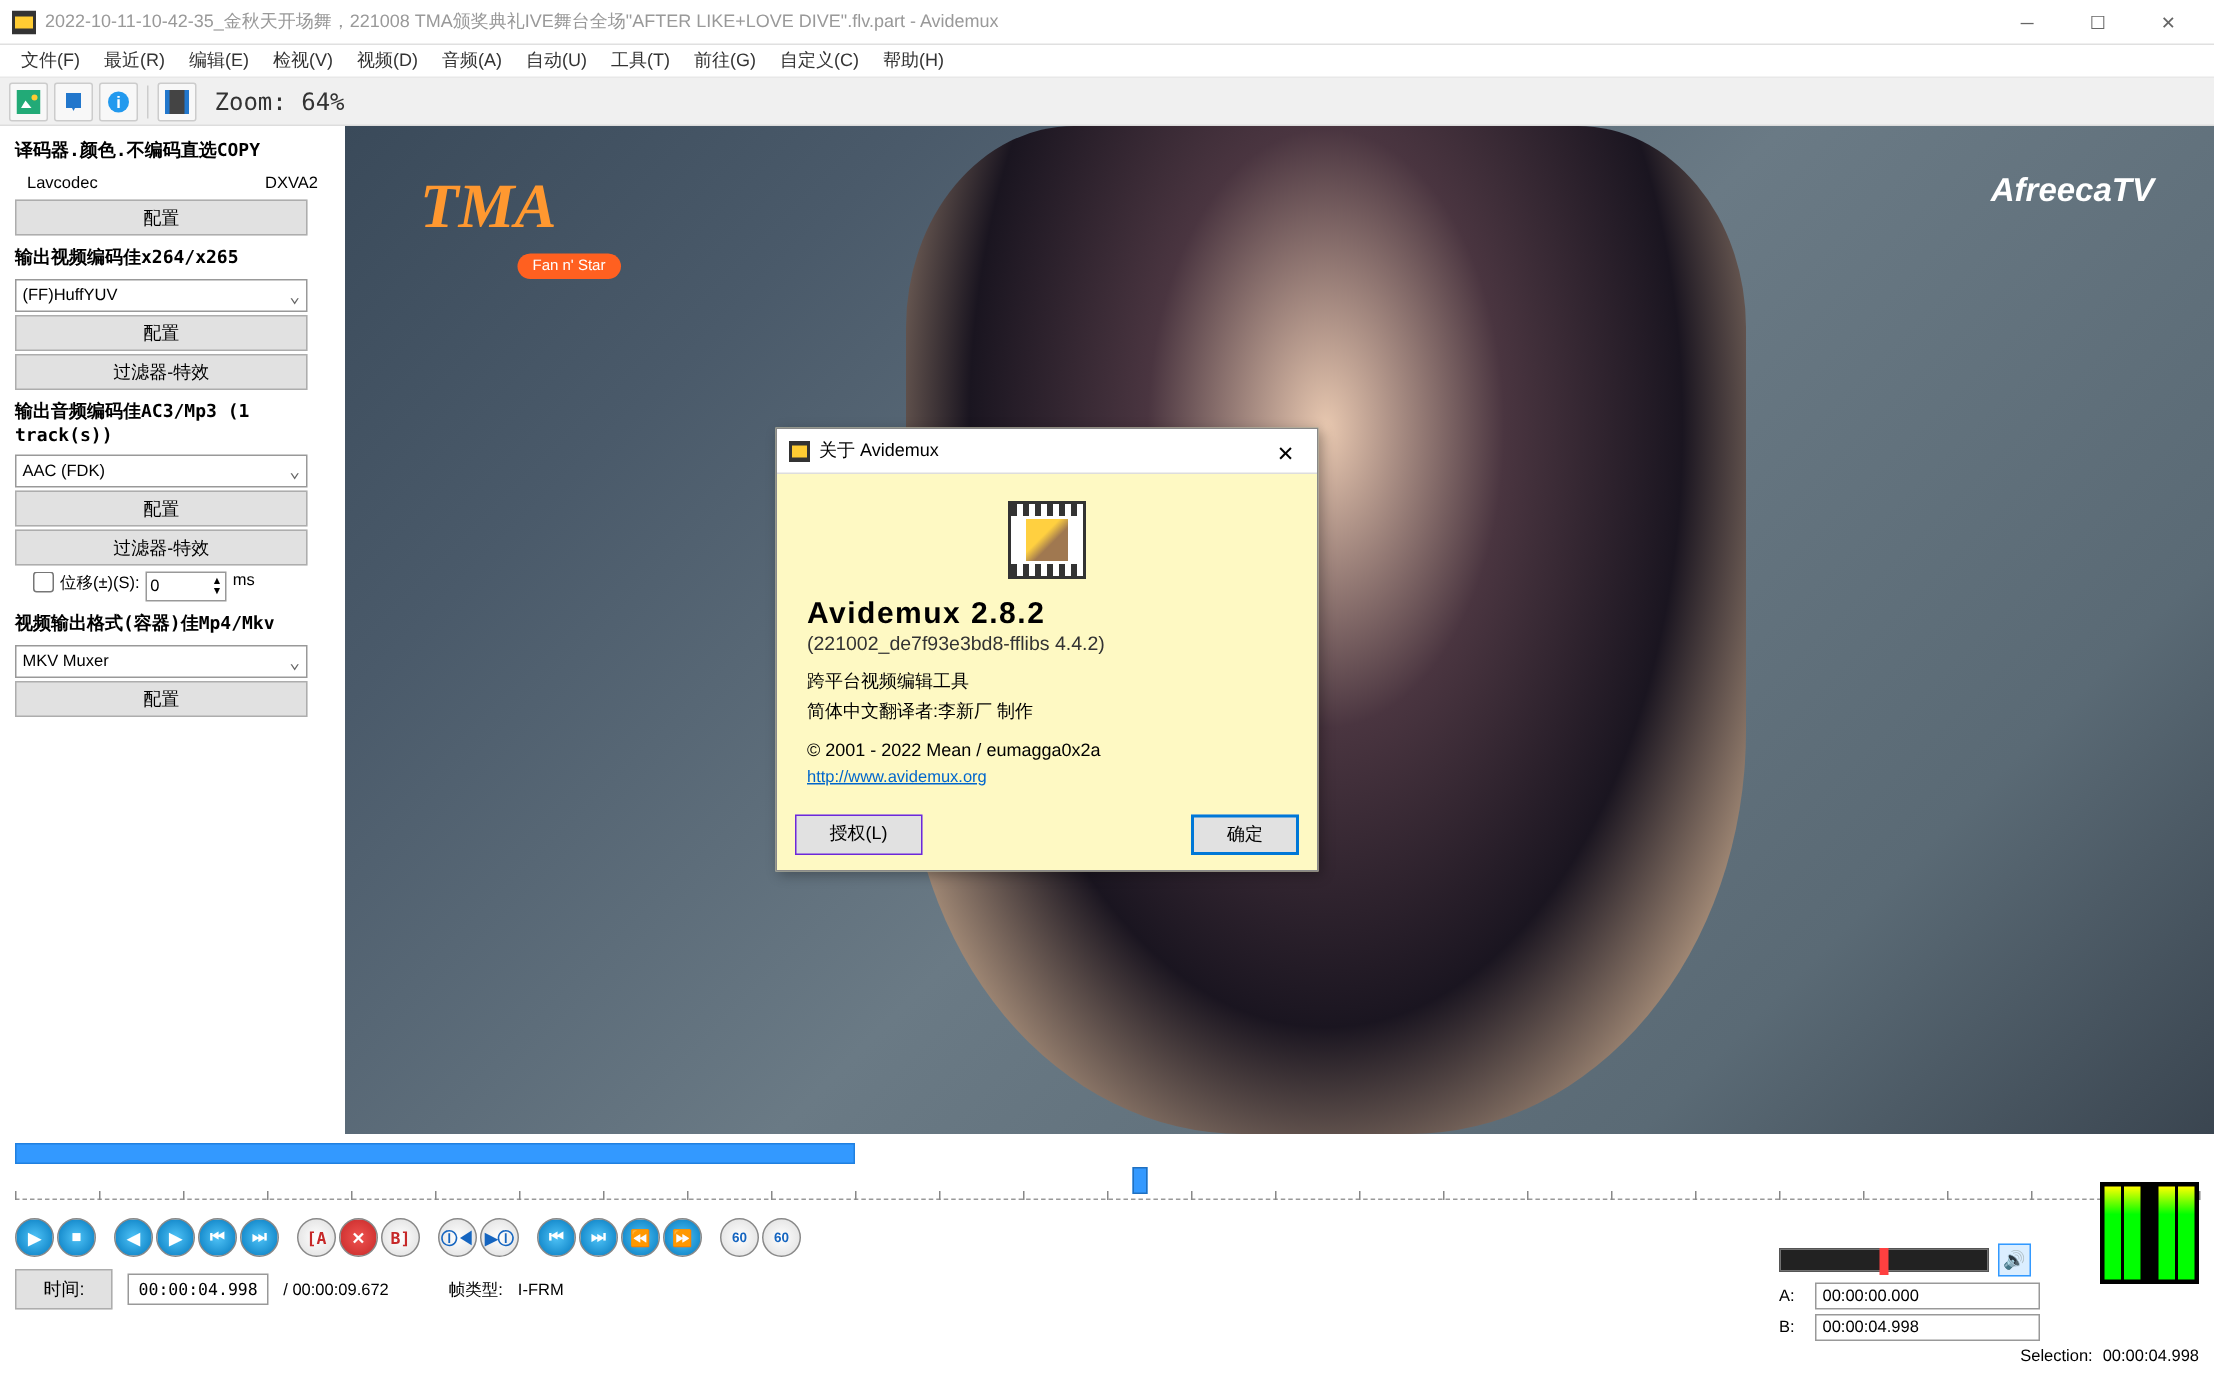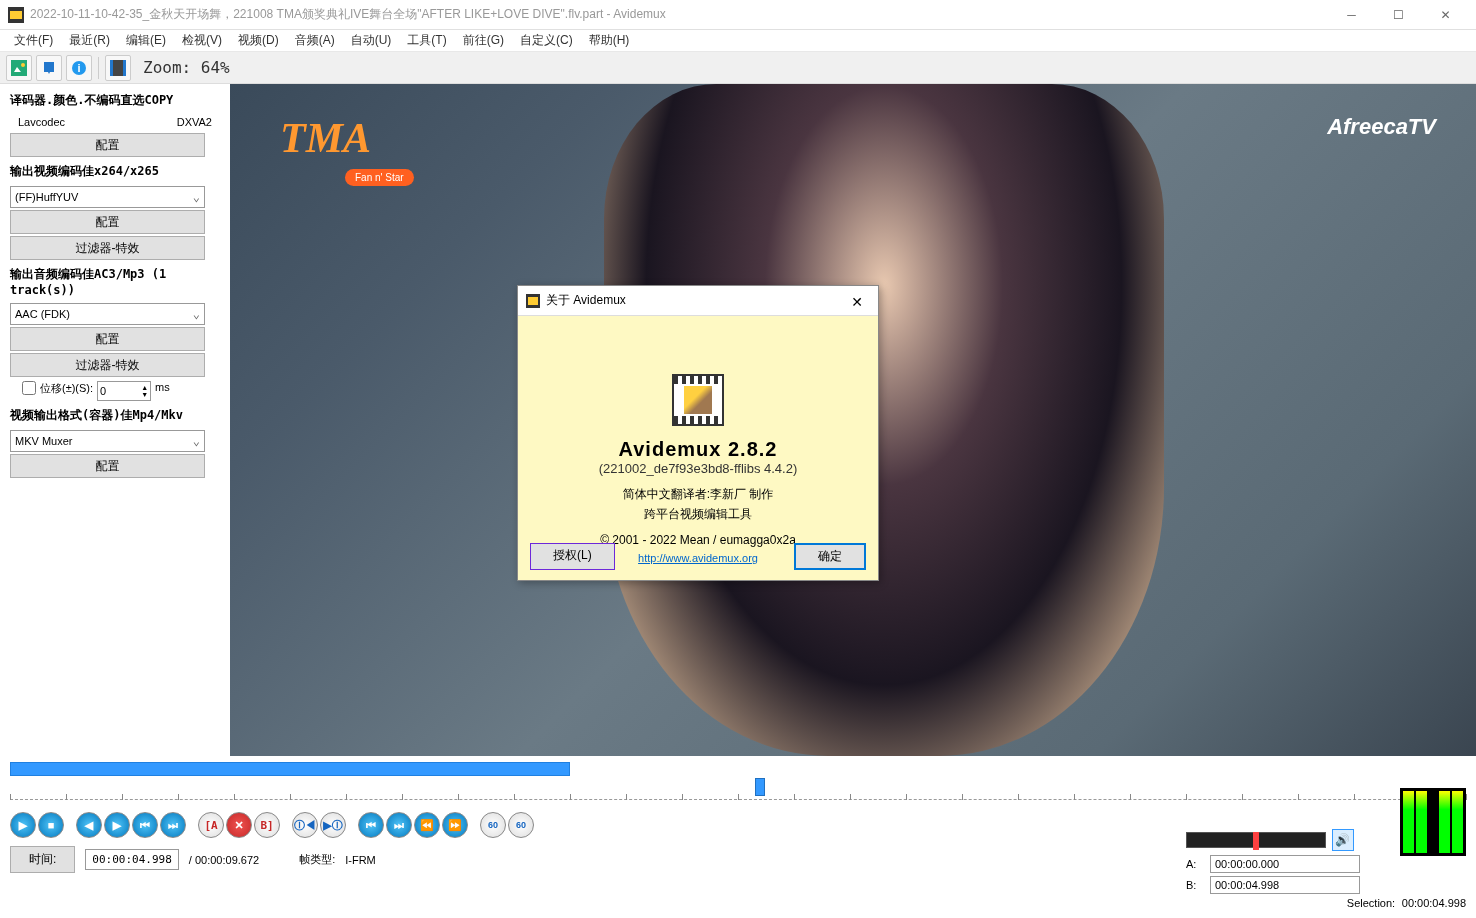--- a/index.html
+++ b/index.html
@@ -64,21 +64,21 @@
 .ab-box { width: 150px; border: 1px solid #999; padding: 2px 4px; text-align: left; background: #fff; }
 .sel-row { font-size: 11px; font-family: monospace; text-align: right; }
 .vu-meter { position: absolute; right: 10px; bottom: 62px; width: 66px; height: 68px; background: #000; display: flex; gap: 2px; padding: 3px; align-items: flex-end; }
 .vu-bar { flex: 1; background: linear-gradient(180deg, #ff0 0%, #0f0 30%); height: 100%; }
 .vu-gap { width: 8px; }
 
 
 .about-dialog { position: absolute; left: 517px; top: 285px; width: 362px; height: 296px; background: #fef9c3; border: 1px solid #888; box-shadow: 2px 2px 8px rgba(0,0,0,0.3); z-index: 100; }
 .about-title { height: 30px; background: #fff; display: flex; align-items: center; padding: 0 8px; border-bottom: 1px solid #ddd; font-size: 12px; }
 .about-close { position: absolute; right: 6px; top: 5px; width: 30px; height: 22px; display: flex; align-items: center; justify-content: center; font-size: 14px; }
-.about-body { padding: 12px 20px; text-align: center; font-family: monospace; margin-top: 40px; }
+.about-body { padding: 12px 20px; font-family: monospace; }
 .about-icon { width: 52px; height: 52px; margin: 6px auto 12px; background: #fff; border: 2px solid #333; position: relative; }
 .about-icon::before { content: ""; position: absolute; left: 0; right: 0; top: 0; height: 8px; background: repeating-linear-gradient(90deg, #333 0 4px, #fff 4px 8px); }
 .about-icon::after { content: ""; position: absolute; left: 0; right: 0; bottom: 0; height: 8px; background: repeating-linear-gradient(90deg, #333 0 4px, #fff 4px 8px); }
 .about-icon-inner { position: absolute; inset: 10px; background: linear-gradient(135deg, #ffd040 40%, #a07850 60%); }
 .about-h1 { font-size: 20px; font-weight: bold; letter-spacing: 1px; }
 .about-sub { font-size: 13px; color: #333; margin-bottom: 10px; }
 .about-line { font-size: 12px; margin: 3px 0; }
 .about-link { color: #0066cc; text-decoration: underline; font-size: 11px; }
 .about-btns { position: absolute; bottom: 10px; left: 12px; right: 12px; display: flex; justify-content: space-between; }
 .about-btn { padding: 3px 22px; background: #e1e1e1; border: 1px solid #6d28d9; font-size: 12px; }
@@ -304,22 +304,22 @@
       </svg>
     <span>关于 Avidemux</span>
     <div class="about-close">✕</div>
   </div>
   <div class="about-body">
     <div class="about-icon">
         <div class="about-icon-inner"></div>
       </div>
     <div class="about-h1">Avidemux 2.8.2</div>
     <div class="about-sub">(221002_de7f93e3bd8-fflibs 4.4.2)</div>
+    <div class="about-line">跨平台视频编辑工具</div>
     <div class="about-line">简体中文翻译者:李新厂 制作</div>
-    <div class="about-line">跨平台视频编辑工具</div>
     <div class="about-line" style="margin-top:10px">© 2001 - 2022  Mean / eumagga0x2a</div>
     <a class="about-link">http://www.avidemux.org</a>
   </div>
   <div class="about-btns">
     <div class="about-btn">授权(L)</div>
     <div class="about-btn primary">确定</div>
   </div>
 </div>
 
 </body></html>

